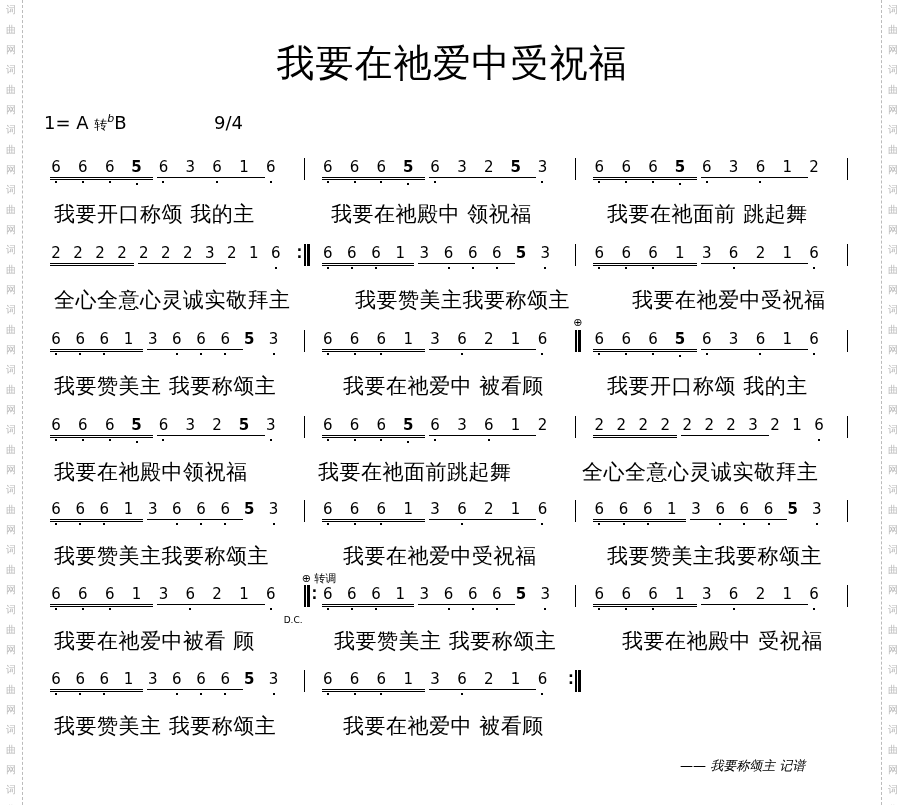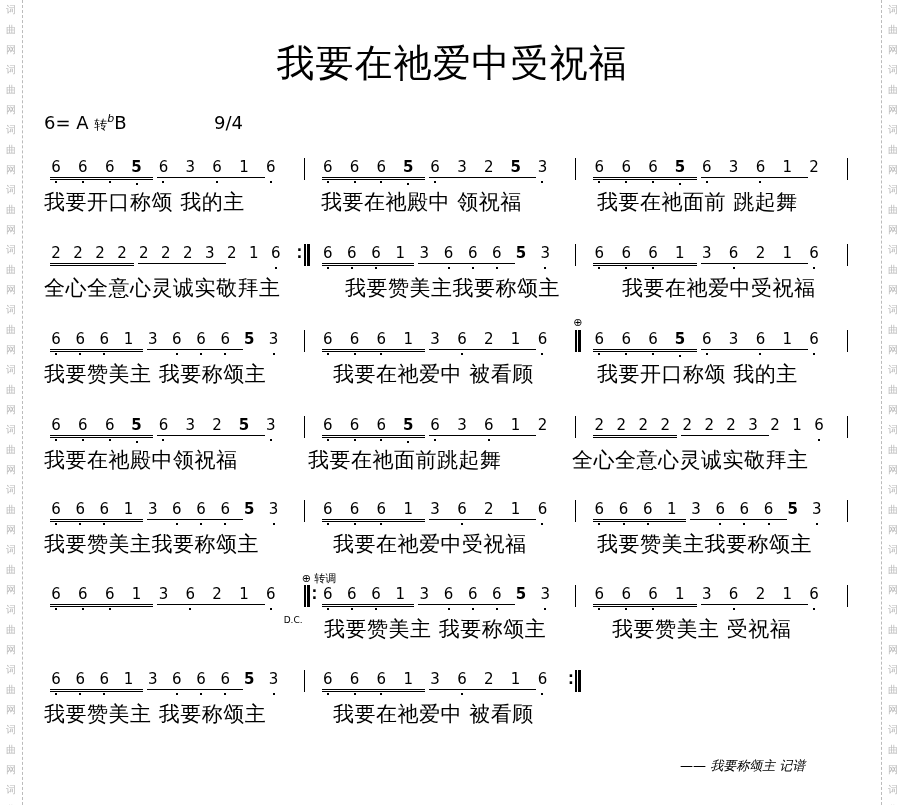--- a/index.html
+++ b/index.html
@@ -16,21 +16,21 @@
   .row { position:absolute; left:44px; width:820px; height:70px; }
   .notes { position:absolute; top:0; left:0; height:26px; width:100%; }
   .n { position:absolute; top:0; font-size:15px; font-family:"DejaVu Sans", sans-serif; width:12px; text-align:center; }
   .n.b { font-weight:bold; }
   .u1, .u2 { position:absolute; height:0; border-top:1px solid #000; }
   .u2 { border-top:3px double #000; }
   .dot { position:absolute; width:2px; height:2px; background:#000; }
   .bar { position:absolute; top:0; width:1px; height:22px; background:#000; }
   .dbar { position:absolute; top:0; width:6px; height:22px; border-left:2px solid #000; border-right:3px solid #000; box-sizing:border-box; }
   .rep { position:absolute; top:3px; font-size:14px; font-weight:bold; line-height:7px; width:4px; }
-  .lyr { position:absolute; top:30px; font-size:21px; white-space:nowrap; letter-spacing:0.5px; }
+  .lyr { position:absolute; top:42px; font-size:21px; white-space:nowrap; letter-spacing:0.5px;margin-left:10px; }
   .mark { position:absolute; font-size:11px; }
   .credit { position:absolute; left:680px; top:757px; font-size:13px; font-style:italic; }
 </style>
 </head>
 <body>
 
 <div class="wm left" id="wmL">
     <div class="grp" style="top: 0px;">词<br>曲<br>网</div>
     <div class="grp" style="top: 60px;">词<br>曲<br>网</div>
     <div class="grp" style="top: 120px;">词<br>曲<br>网</div>
@@ -59,21 +59,21 @@
     <div class="grp" style="top: 540px;">词<br>曲<br>网</div>
     <div class="grp" style="top: 600px;">词<br>曲<br>网</div>
     <div class="grp" style="top: 660px;">词<br>曲<br>网</div>
     <div class="grp" style="top: 720px;">词<br>曲<br>网</div>
     <div class="grp" style="top: 780px;">词<br>曲<br>网</div>
   </div>
 
 <div class="title">我要在祂爱中受祝福</div>
 
 <div class="key">
-  <span>6= A</span>
+  <span>1= A</span>
   <span class="zh">转</span><span class="flat">b</span><span>B</span>
 </div>
 <div class="meter">9/4</div>
 
 <div id="score">
     <div class="row" style="top: 158px;">
       <div class="notes">
         <span class="n" style="left: 6px;">6</span>
         <span class="dot" style="left: 11px; top: 23px;"></span>
         <span class="n" style="left: 32.8519px;">6</span>
@@ -433,22 +433,23 @@
         <span class="n" style="left: 683.593px;">6</span>
         <span class="dot" style="left: 688.593px; top: 23px;"></span>
         <span class="n" style="left: 710.444px;">2</span>
         <span class="n" style="left: 737.296px;">1</span>
         <span class="n" style="left: 764.148px;">6</span>
         <span class="dot" style="left: 769.148px; top: 23px;"></span>
         <span class="u2" style="left: 549.333px; top: 19px; width: 103.407px;"></span>
         <span class="u1" style="left: 656.741px; top: 19px; width: 107.407px;"></span>
         <span class="bar" style="left: 803px;"></span>
       </div>
+      <div class="lyr" style="left: 0px;">我要在祂爱中被看 顾</div>
       <div class="lyr" style="left: 280px;">我要赞美主 我要称颂主</div>
-      <div class="lyr" style="left: 568px;">我要赞美主 受祝福</div>
+      <div class="lyr" style="left: 568px;">我要在祂殿中 受祝福</div>
     </div>
     <div class="row" style="top: 670px;">
       <div class="notes">
         <span class="n" style="left: 6px;">6</span>
         <span class="dot" style="left: 11px; top: 23px;"></span>
         <span class="n" style="left: 30.1667px;">6</span>
         <span class="dot" style="left: 35.1667px; top: 23px;"></span>
         <span class="n" style="left: 54.3333px;">6</span>
         <span class="dot" style="left: 59.3333px; top: 23px;"></span>
         <span class="n" style="left: 78.5px;">1</span>

